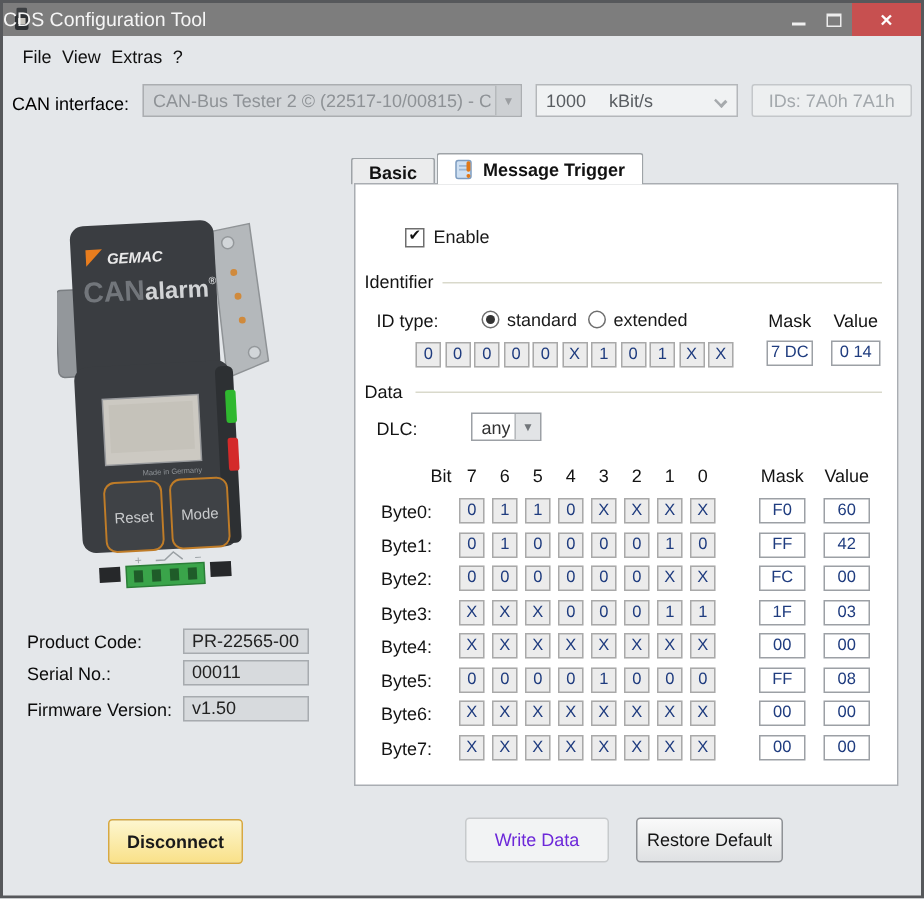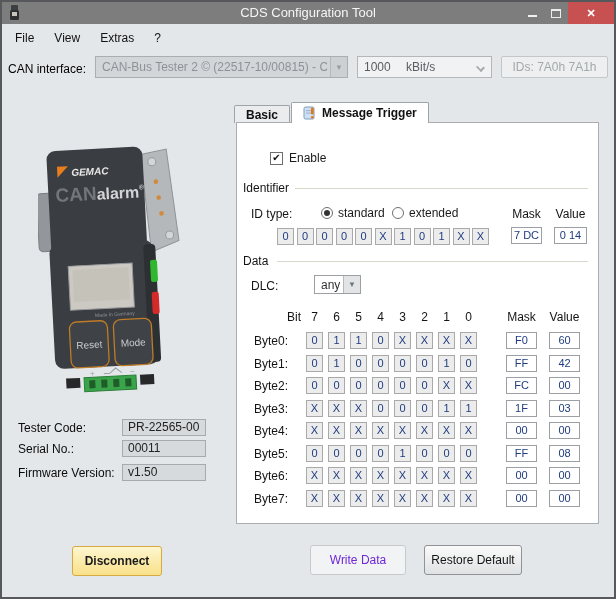--- a/index.html
+++ b/index.html
@@ -6,31 +6,31 @@
   html,body { width:616px; height:599px; overflow:hidden; }
   body { font-family:"Liberation Sans", sans-serif; font-size:12px; color:#1a1a1a; }
 
   .window { position:relative; width:616px; height:599px; background:#e4e7ea;
             box-shadow: inset 0 0 0 2px #56585b; }
 
   
   .titlebar { position:absolute; left:2px; top:2px; width:612px; height:22px;
               background:#7d7d7d; display:flex; align-items:center; }
   .app-icon { position:absolute; left:6px; top:3px; }
-  .title { position:absolute; left:0; right:0; text-align:center; color:#f5f5f5;
+  .title { position:absolute; left:0; right:0; color:#f5f5f5;
            font-size:13px; line-height:22px; }
   .win-controls { position:absolute; right:0; top:0; height:22px; display:flex; }
   .win-btn { width:24px; height:22px; display:flex; align-items:center; justify-content:center; cursor:default; }
   .win-btn.close { width:46px; background:#c75050; color:#fff; font-size:11px; font-weight:bold; }
   .glyph-min { width:9px; height:2px; background:#f0f0f0; margin-top:6px; }
   .glyph-max { width:10px; height:9px; border:1px solid #ececec; border-top-width:2px; }
 
   
   .menubar { position:absolute; left:2px; top:26px; width:612px; height:24px;
-             display:flex; align-items:center; padding-left:10px; gap:14px; }
+             display:flex; align-items:center; padding-left:10px; gap:1px; }
   .menu-item { padding:2px 3px; color:#111; }
 
   
   .iface-label { position:absolute; left:8px; top:62px; color:#000; }
   .combo { position:absolute; background:#fff; border:1px solid #a9adb1; }
   .combo .combo-text { position:absolute; left:6px; top:3px; right:20px; white-space:nowrap; overflow:hidden; }
   .combo .arrow-seg { position:absolute; right:0; top:0; bottom:0; width:17px;
                       display:flex; align-items:center; justify-content:center;
                       border-left:1px solid #b6b9bc; font-size:8px; color:#72767a; }
   .device-combo { left:95px; top:56px; width:253px; height:22px; background:#d3d6d9; border-color:#abaeb1; }
@@ -186,21 +186,21 @@
       <rect x="40" y="234" width="52" height="14" fill="#3aa44a" stroke="#2b7e38"></rect>
       <rect x="45" y="237" width="6" height="8" fill="#1f5c29"></rect>
       <rect x="57" y="237" width="6" height="8" fill="#1f5c29"></rect>
       <rect x="69" y="237" width="6" height="8" fill="#1f5c29"></rect>
       <rect x="81" y="237" width="6" height="8" fill="#1f5c29"></rect>
     </g>
   </svg>
 
   <div id="prod-info">
       <div class="prod-row" style="top: 419px;">
-        <span class="prod-label">Tester Code:</span>
+        <span class="prod-label">Product Code:</span>
         <span class="prod-field">PR-22565-00</span>
       </div>
       <div class="prod-row" style="top: 440px;">
         <span class="prod-label">Serial No.:</span>
         <span class="prod-field">00011</span>
       </div>
       <div class="prod-row" style="top: 464px;">
         <span class="prod-label">Firmware Version:</span>
         <span class="prod-field">v1.50</span>
       </div>

